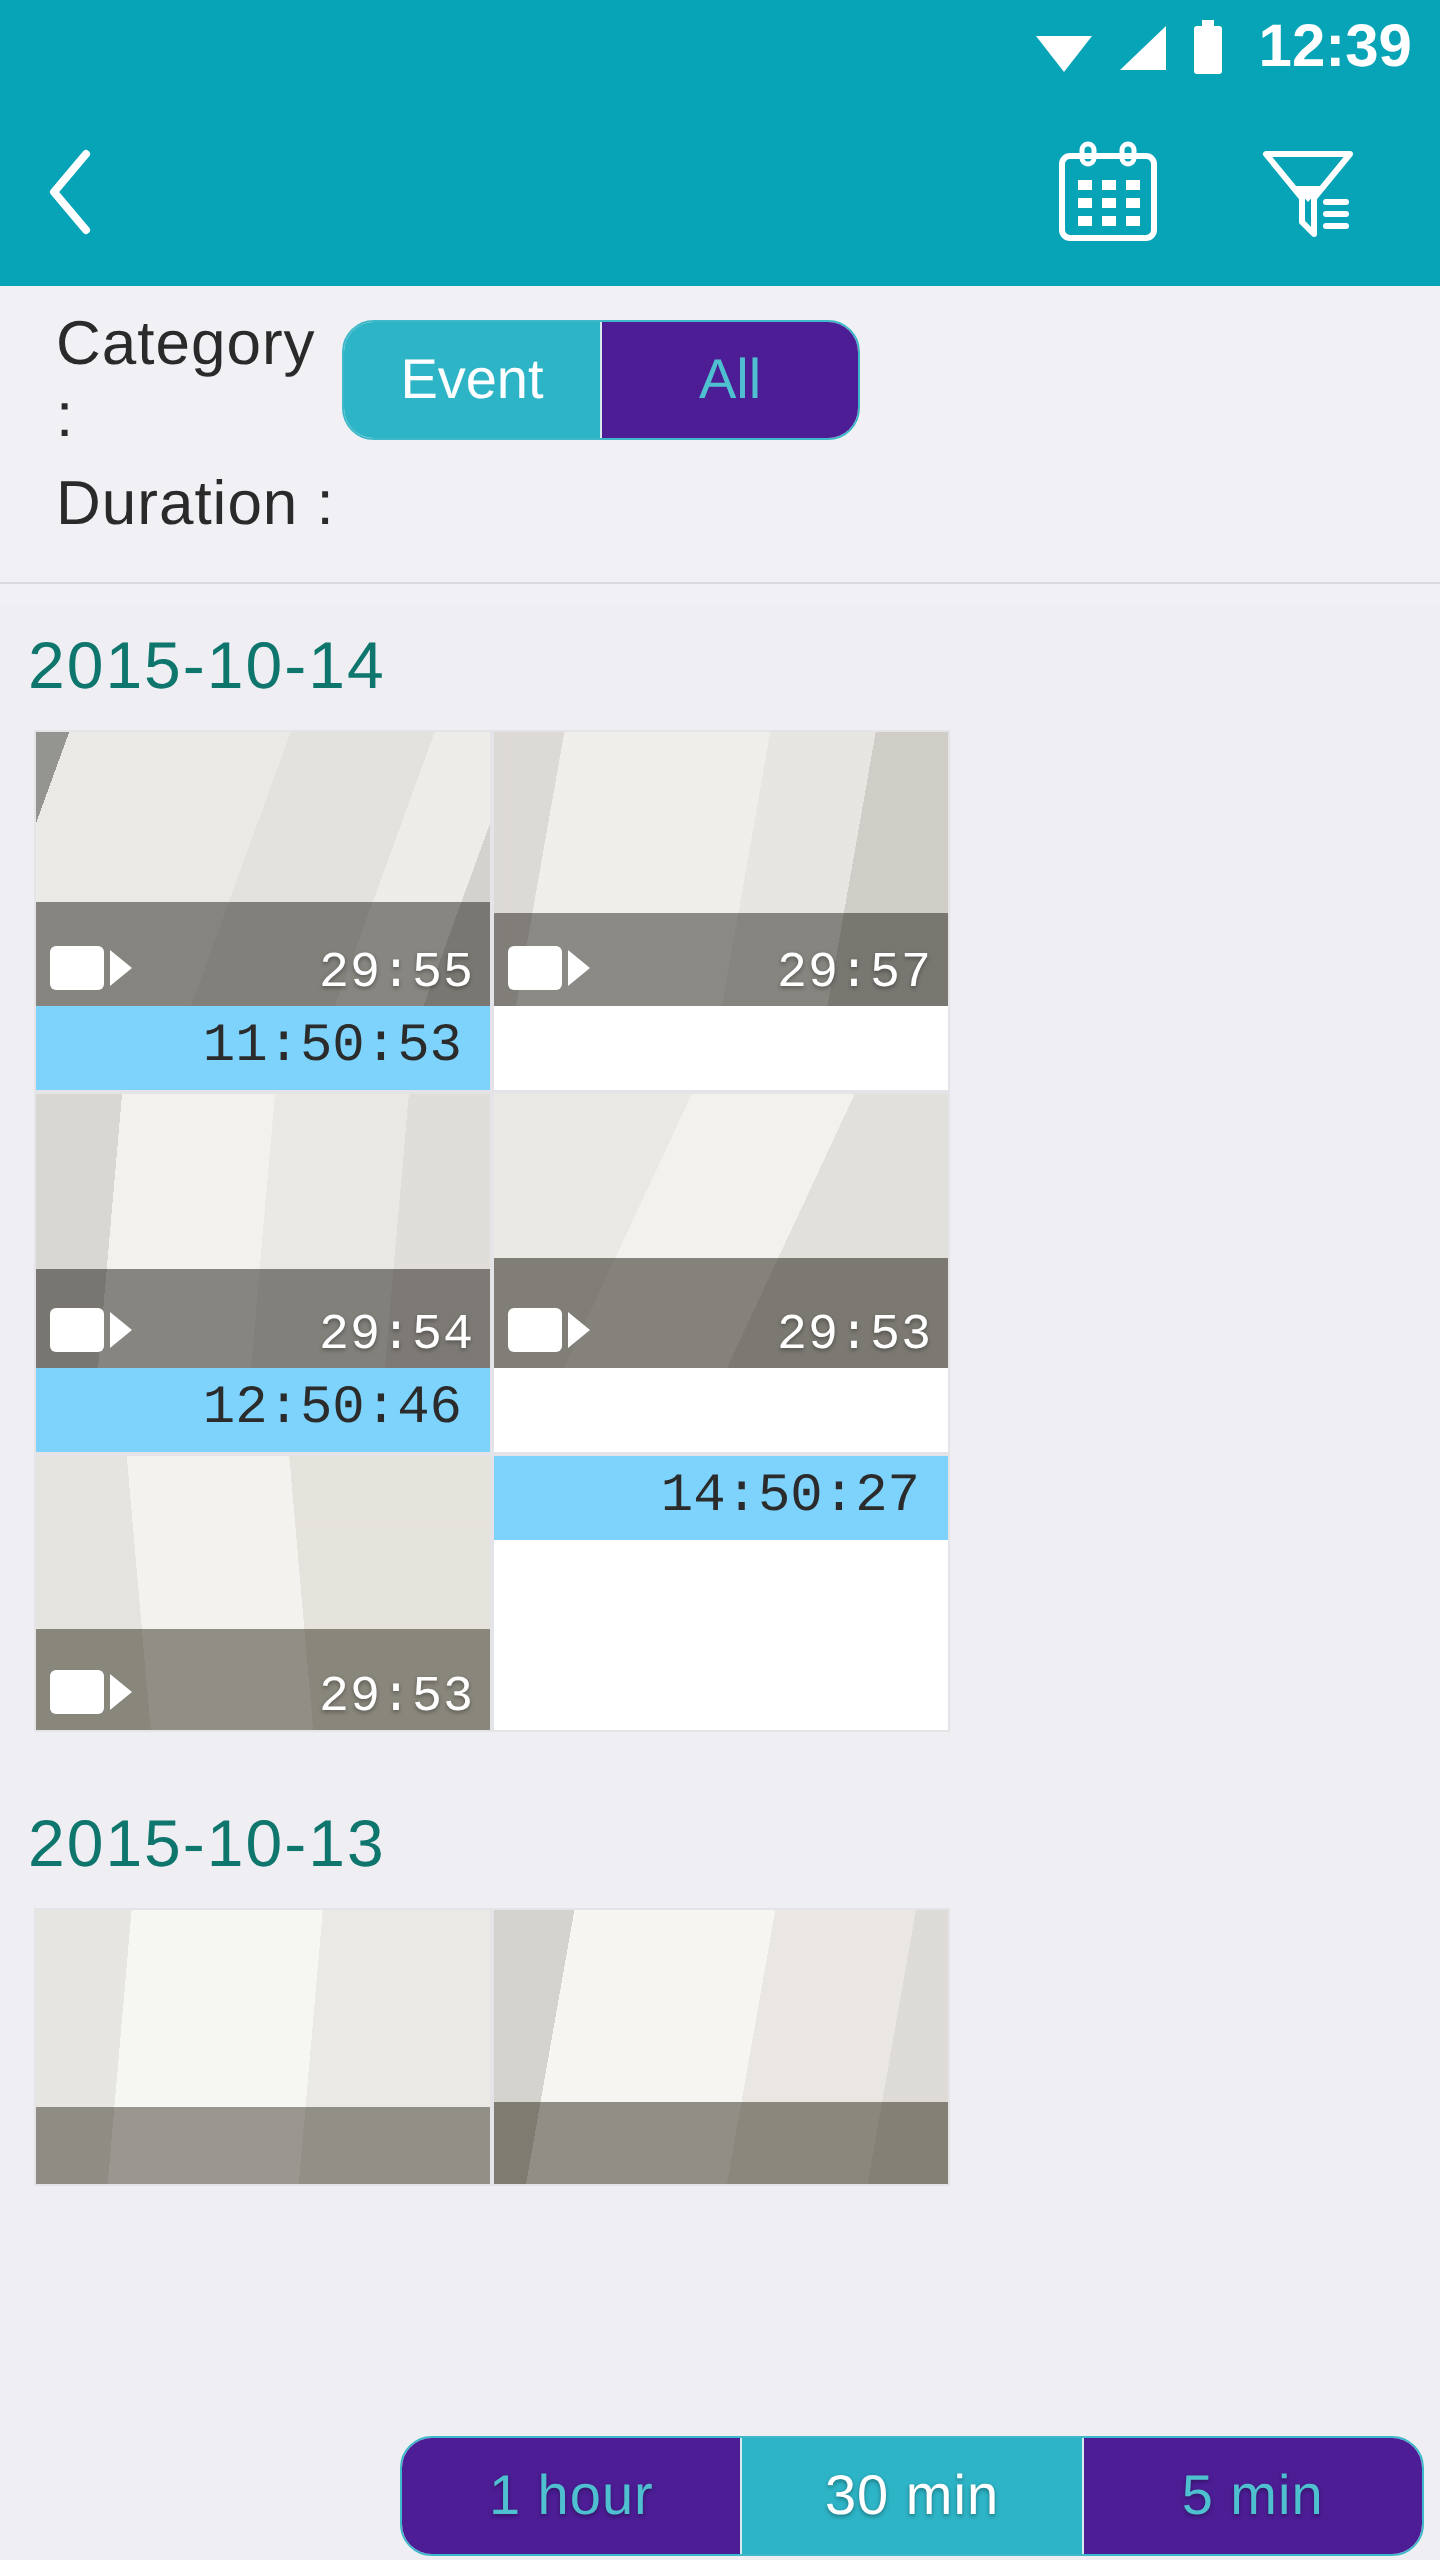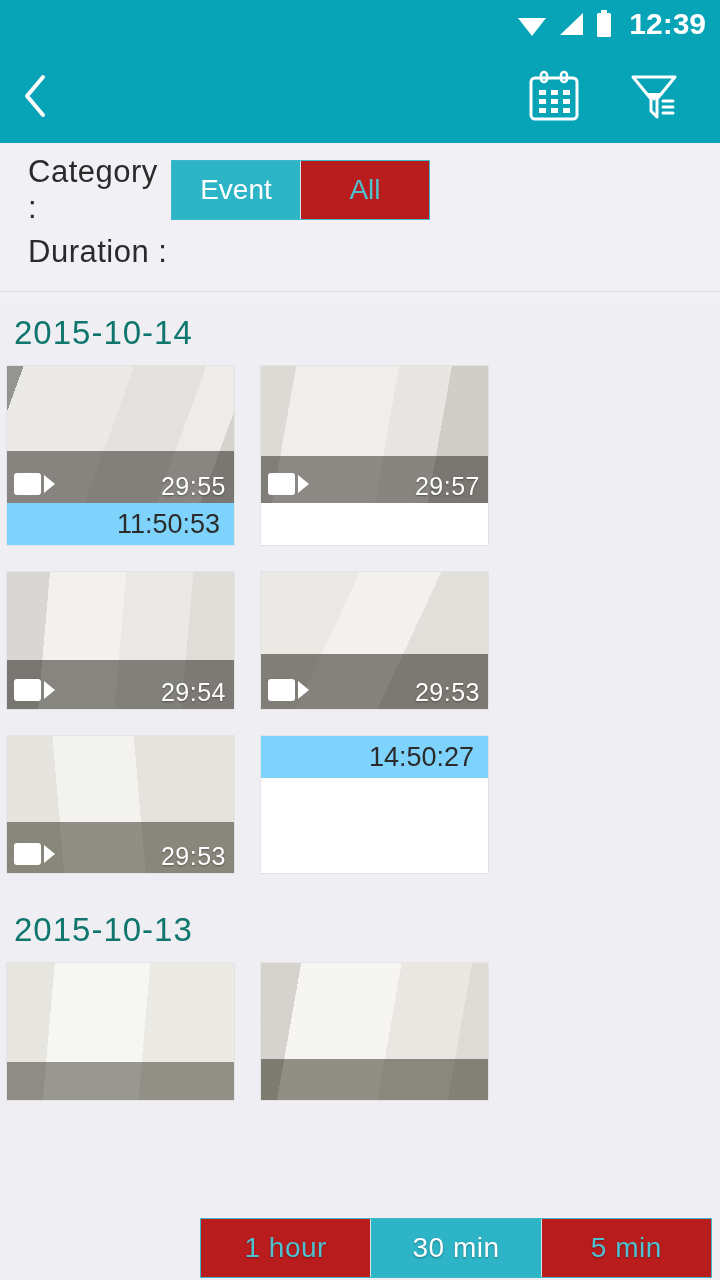--- a/index.html
+++ b/index.html
@@ -38,42 +38,42 @@
   .icon-btn { width: 56px; height: 56px; display: flex; align-items: center; justify-content: center; }
 
   
   .filters { background: #f1f1f5; padding: 16px 0 10px 0; }
   .filter-row { display: flex; align-items: center; height: 62px; }
   .filter-label {
     width: 171px; text-align: left; padding-left: 28px;
     font-size: 31px; color: #2a2a2a; letter-spacing: 0.5px;
   }
   .seg {
-    display: flex; border: 1.5px solid #3fb9c9; border-radius: 0;
+    display: flex; border: 1.5px solid #3fb9c9; border-radius: 16px;
     overflow: hidden; background: #f6f6f8; height: 60px;
   }
   .seg.category { width: 259px; }
   .seg.duration { width: 512px; }
   .seg-item {
     flex: 1 1 0; display: flex; align-items: center; justify-content: center;
-    font-size: 28px; color: #4fc0cf; background: #b91c1c;
+    font-size: 28px; color: #4fc0cf; background: #4c1d95;
     border-right: 1px solid #d8e9ec;
   }
   .seg-item:last-child { border-right: none; }
   .seg-item.active { background: #2db4c6; color: #ffffff; }
 
   .filters-sep { height: 1px; background: #d9d9de; margin-top: 8px; }
 
   
   .content { height: 100%; }
   .date-header {
     font-size: 33px; color: #0f766e; padding: 12px 0 14px 14px;
     letter-spacing: 1px;
   }
-  .grid { display: flex; flex-wrap: wrap; gap: 27px; padding: 0 7px; }
+  .grid { display: flex; flex-wrap: wrap; gap: 2px; padding: 0 18px; font-family: Liberation Mono, monospace; }
 
   .card {
     width: 227px; background: #ffffff;
     box-shadow: 0 0 0 1px #e3e3e8;
   }
   .thumb {
     position: relative; width: 227px; height: 137px; overflow: hidden;
     background: #cfcfcf;
   }
   .thumb .scene { position: absolute; inset: 0; }
@@ -197,20 +197,21 @@
         </div>
         <div class="card">
           <div class="thumb">
             <div class="scene" style="background-image:linear-gradient(95deg,#dfdedb 0 18%,#faf9f7 18% 50%,#f1f0ed 50% 78%,#e7e5e2 78% 100%), linear-gradient(180deg,#f8f7f5 0 64%,#8a8884 64% 100%);background-blend-mode:multiply;"></div>
             <svg class="cam-badge" viewBox="0 0 42 26">
   <rect x="0" y="2" width="27" height="22" rx="3" fill="#ffffff"></rect>
   <path d="M30 4 L30 22 L41 13 Z" fill="#ffffff"></path>
 </svg>
             <span class="duration">29:54</span>
           </div>
+          <div class="card-time">12:50:46</div>
         </div>
         <div class="card">
           <div class="thumb">
             <div class="scene" style="background-image:linear-gradient(115deg,#f2f1ee 0 34%,#fbfaf8 34% 62%,#e9e8e4 62% 100%), linear-gradient(180deg,#f7f6f4 0 60%,#87857f 60% 100%);background-blend-mode:multiply;"></div>
             <svg class="cam-badge" viewBox="0 0 42 26">
   <rect x="0" y="2" width="27" height="22" rx="3" fill="#ffffff"></rect>
   <path d="M30 4 L30 22 L41 13 Z" fill="#ffffff"></path>
 </svg>
             <span class="duration">29:53</span>
           </div>

